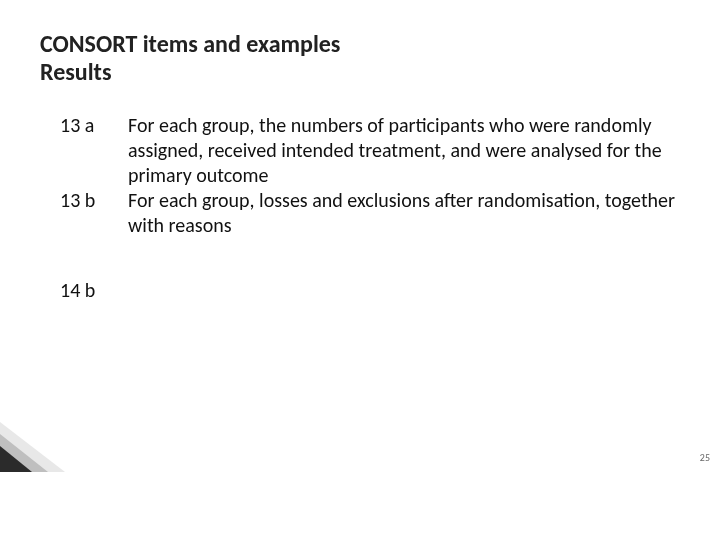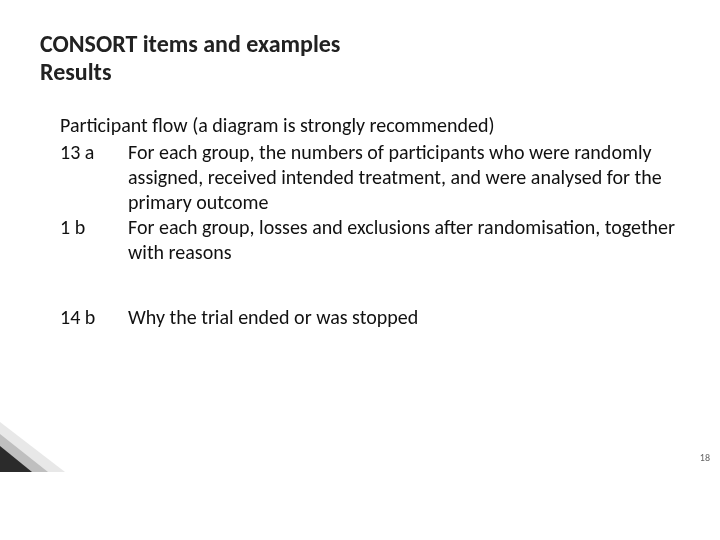--- a/index.html
+++ b/index.html
@@ -21,45 +21,43 @@
 
 <div class="slide">
 
   <h1 class="title">
     <span class="line1">CONSORT items and examples</span>
     <span class="line2">Results</span>
   </h1>
 
   <div class="body">
 
-    <div class="section-h">Participant flow (a diagram is strongly recommended)</div>
     <div class="row">
       <div class="num">13 a</div>
       <div class="txt">For each group, the numbers of participants who were randomly assigned, received intended treatment, and were analysed for the primary outcome</div>
     </div>
     <div class="row">
-      <div class="num">1 b</div>
+      <div class="num">13 b</div>
       <div class="txt">For each group, losses and exclusions after randomisation, together with reasons</div>
     </div>
 
     <div class="gap"></div>
 
     <div class="row">
     </div>
 
     <div class="gap"></div>
 
     <div class="row">
       <div class="num">14 b</div>
-      <div class="txt">Why the trial ended or was stopped</div>
     </div>
 
   </div>
 
   <svg class="corner" viewBox="0 0 120 60" preserveAspectRatio="none">
     <polygon points="0,60 0,10 65,60" fill="#e8e8e8"></polygon>
     <polygon points="0,60 0,22 48,60" fill="#bfbfbf"></polygon>
     <polygon points="0,60 0,34 32,60" fill="#2b2b2b"></polygon>
   </svg>
 
-  <div class="pagenum">18</div>
+  <div class="pagenum">25</div>
 
 </div>
 
 </body></html>

